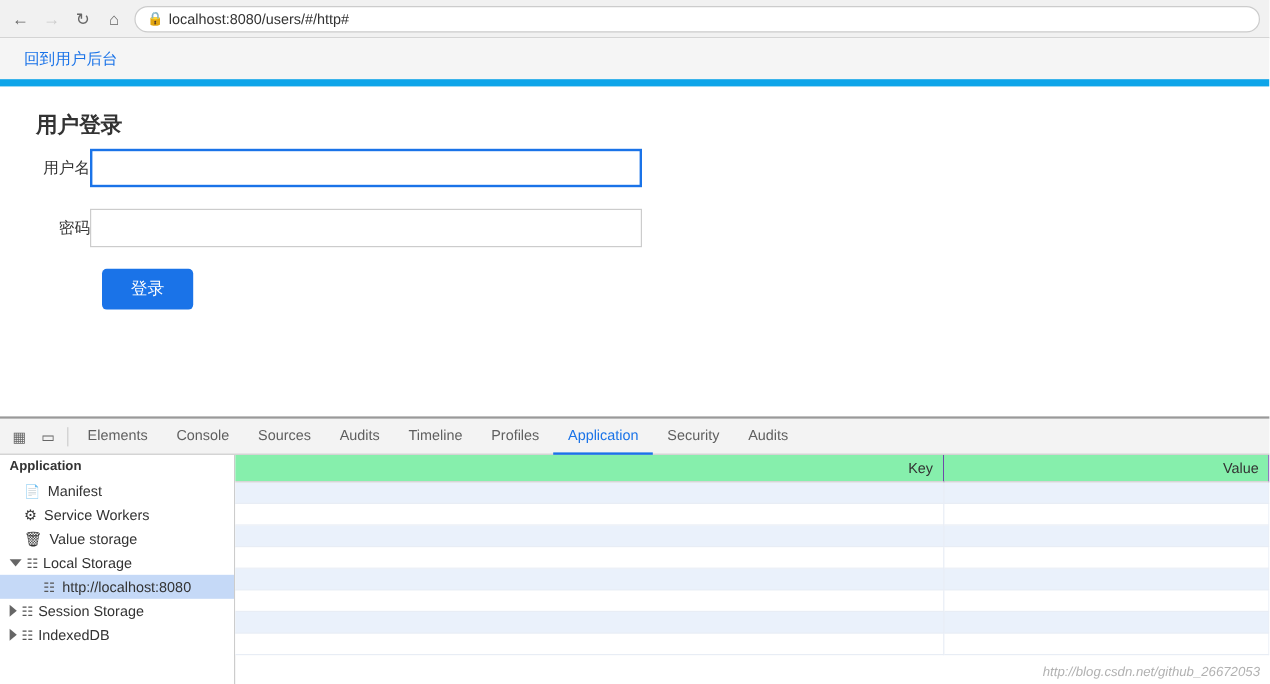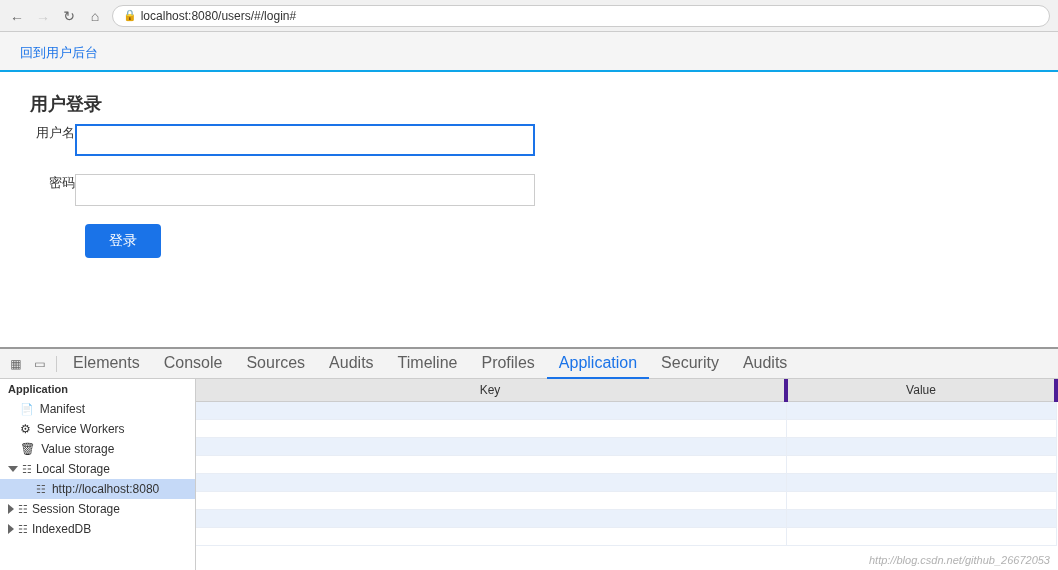--- a/index.html
+++ b/index.html
@@ -30,45 +30,46 @@
     
     .page-content {
       background: #fff;
       height: 315px;
       overflow: hidden;
     }
 
     
     .nav-bar {
       background: #f5f5f5;
-      border-bottom: 2px solid #0ea5e9;
+      border-bottom: 6px solid #0ea5e9;
       padding: 8px 20px;
       height: 40px;
       display: flex;
-      align-items: flex-end;
+      align-items: center;
     }
     .nav-link {
       color: #1a73e8;
       text-decoration: none;
       font-size: 13px;
       cursor: pointer;
     }
 
     
     .login-section {
       padding: 20px 30px;
     }
     .login-title {
       font-size: 18px;
       font-weight: bold;
       margin-bottom: 8px;
       color: #333;
     }
     .form-row {
       display: flex;
+      align-items: center;
       margin-bottom: 18px;
     }
     .form-label {
       width: 45px;
       text-align: right;
       font-size: 13px;
       color: #333;
       flex-shrink: 0;
     }
     .form-input {
@@ -114,21 +115,21 @@
     .devtools-icon-btn {
       width: 24px; height: 24px; border: none; background: transparent;
       cursor: pointer; color: #666; font-size: 12px; display: flex; align-items: center; justify-content: center;
     }
     .tab-separator { width: 1px; height: 16px; background: #ccc; margin: 0 4px; }
     .devtools-tab {
       padding: 0 12px;
       height: 30px;
       display: flex;
       align-items: center;
-      font-size: 16px;
+      font-size: 12px;
       color: #5f5f5f;
       cursor: pointer;
       border-bottom: 2px solid transparent;
       margin-bottom: -1px;
     }
     .devtools-tab.active {
       color: #1a73e8;
       border-bottom: 2px solid #1a73e8;
     }
 
@@ -188,25 +189,25 @@
       overflow: hidden;
       display: flex;
       flex-direction: column;
     }
     .storage-table {
       width: 100%;
       border-collapse: collapse;
       font-size: 12px;
     }
     .storage-table th {
-      background: #e5e5e5;
+      background: #86efac;
       border-bottom: 1px solid #ccc;
-      border-right: 4px solid #4c1d95;
+      border-right: 1px solid #4c1d95;
       padding: 4px 8px;
-      text-align: center;
+      text-align: right;
       font-weight: normal;
       color: #333;
       position: sticky;
       top: 0;
     }
     .storage-table td {
       border-bottom: 1px solid #e8edf5;
       border-right: 1px solid #e8edf5;
       padding: 3px 8px;
       height: 18px;
@@ -233,21 +234,21 @@
 </head>
 <body>
 
 <div class="browser-chrome">
   <button class="nav-btn">←</button>
   <button class="nav-btn" disabled="">→</button>
   <button class="nav-btn">↻</button>
   <button class="nav-btn">⌂</button>
   <div class="address-bar">
     <span class="lock-icon">🔒</span>
-    <span>localhost:8080/users/#/login#</span>
+    <span>localhost:8080/users/#/http#</span>
   </div>
 </div>
 
 <div class="page-content">
 
   <div class="nav-bar">
     <a class="nav-link">回到用户后台</a>
   </div>
 
   <div class="login-section">

